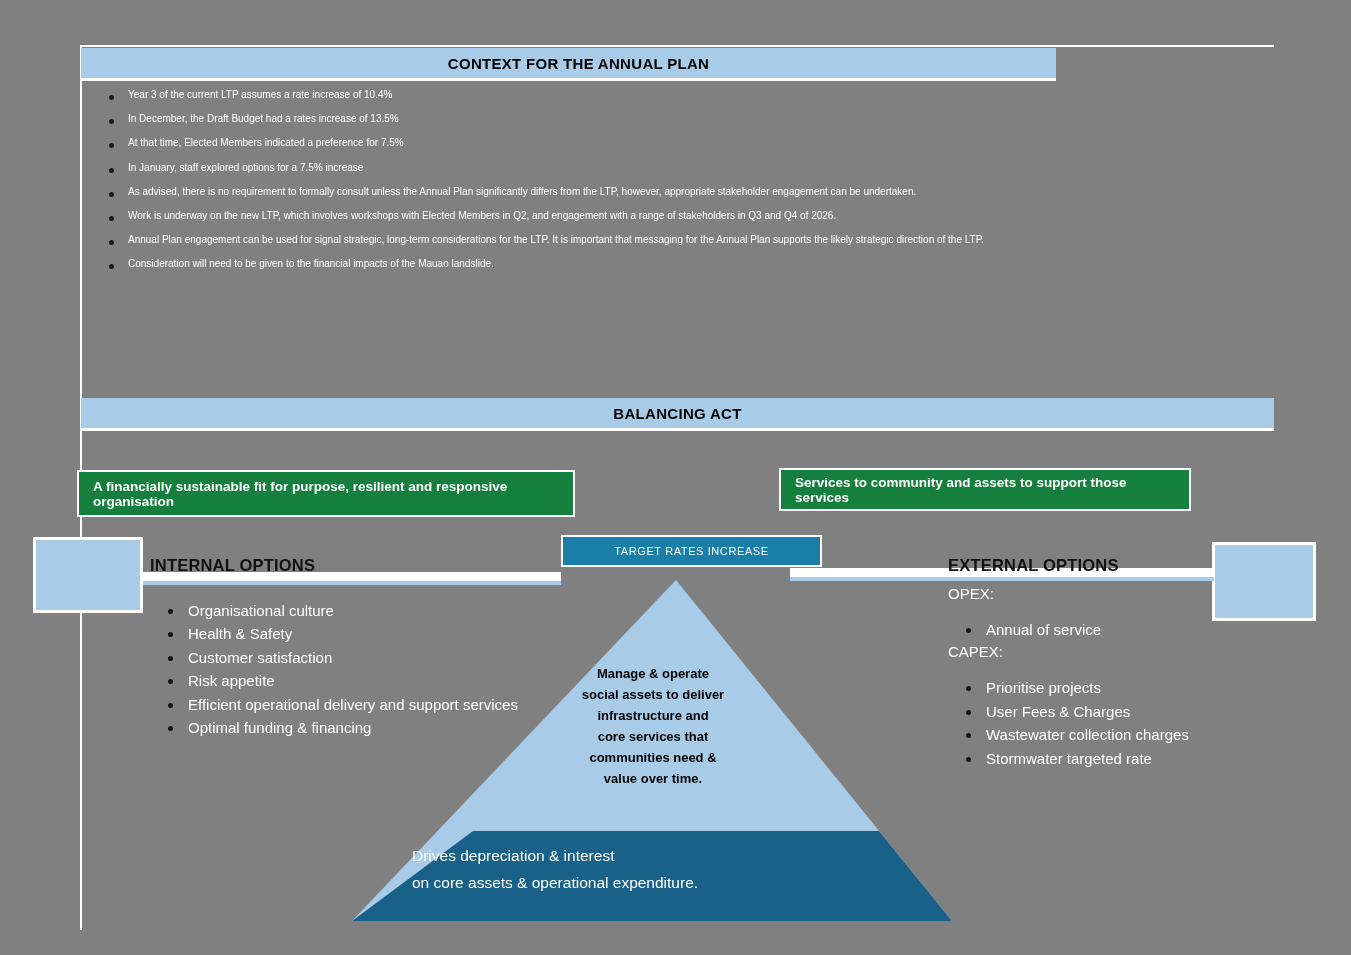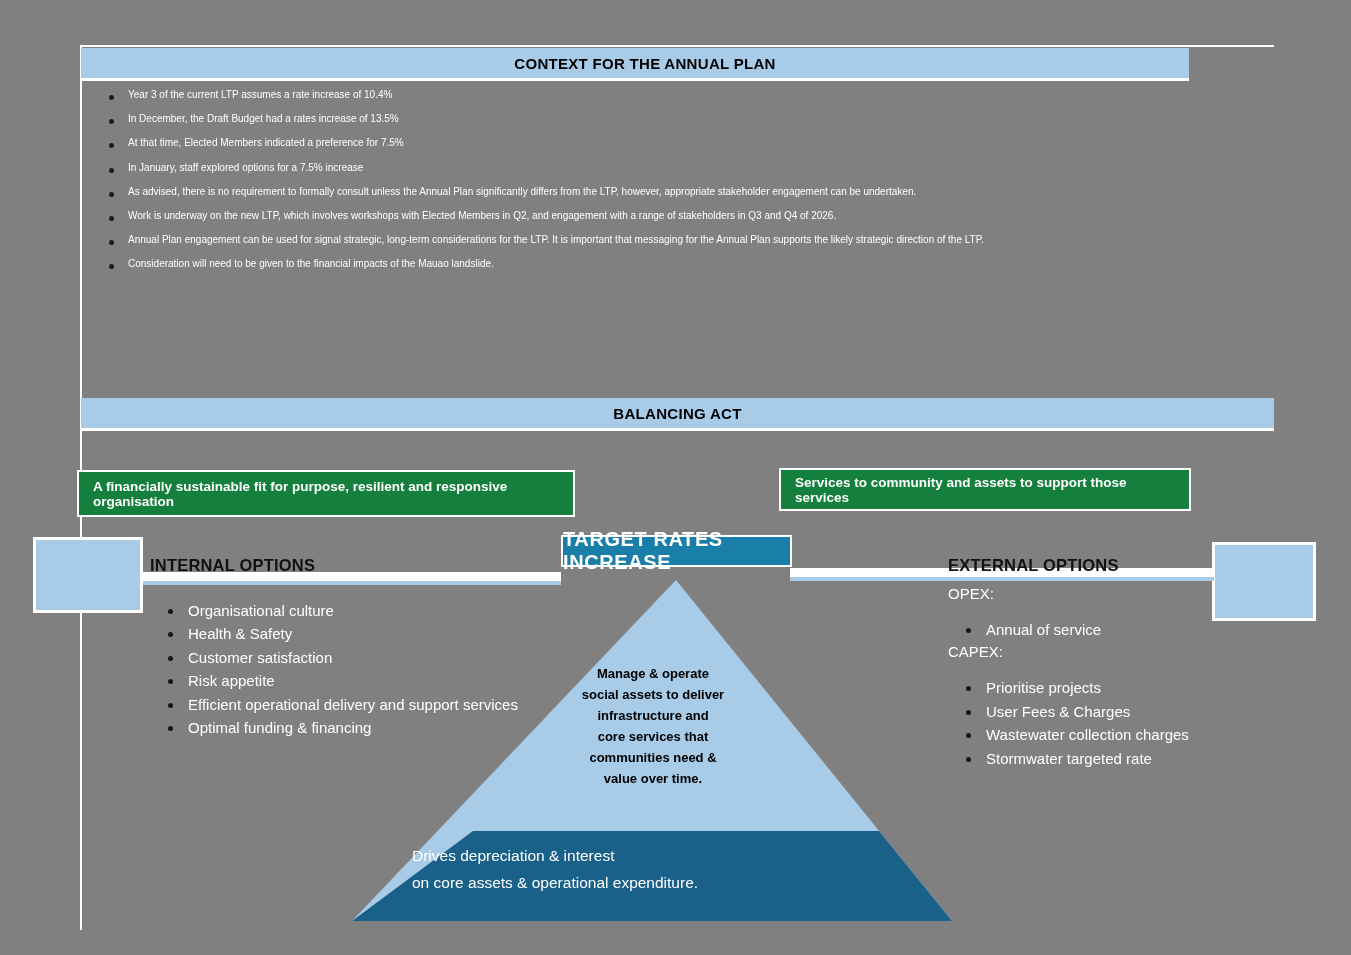--- a/index.html
+++ b/index.html
@@ -40,21 +40,21 @@
     border-bottom: 3px solid #ffffff;
     color: #000000;
     font-weight: bold;
     font-size: 15px;
     letter-spacing: 0.3px;
     display: flex;
     align-items: center;
     justify-content: center;
     box-sizing: border-box;
   }
-  #context-header { left: 81px; top: 48px; width: 1108px; height: 33px; padding-left: 20px; }
+  #context-header { left: 81px; top: 48px; width: 975px; height: 33px; padding-left: 20px; }
   #balancing-header { left: 81px; top: 398px; width: 1193px; height: 33px; }
 
   
   #context-body {
     position: absolute;
     left: 95px;
     top: 88px;
     width: 1175px;
   }
   ul.bullets {
@@ -119,30 +119,30 @@
   }
   #beam-white-left  { left: 143px; top: 572px; width: 418px; }
   #beam-blue-left   { left: 143px; top: 581px; width: 418px; }
   #beam-white-right { left: 790px; top: 568px; width: 424px; }
   #beam-blue-right  { left: 790px; top: 577px; width: 424px; }
 
   
   #target-badge {
     position: absolute;
     left: 561px; top: 535px;
-    width: 231px; height: 32px;
+    width: 261px; height: 32px;
     background: #1a7fa8;
     border: 2px solid #ffffff;
     box-sizing: border-box;
     display: flex;
     align-items: center;
     justify-content: center;
     color: #ffffff;
-    font-size: 20px;
-    font-weight: bold;
+    font-size: 11px;
+    font-weight: normal;
     letter-spacing: 0.6px;
     z-index: 6;
   }
 
   
   .options-col { position: absolute; }
   #internal-col { left: 150px; top: 556px; width: 410px; }
   #external-col { left: 948px; top: 556px; width: 360px; }
 
   .options-title {

